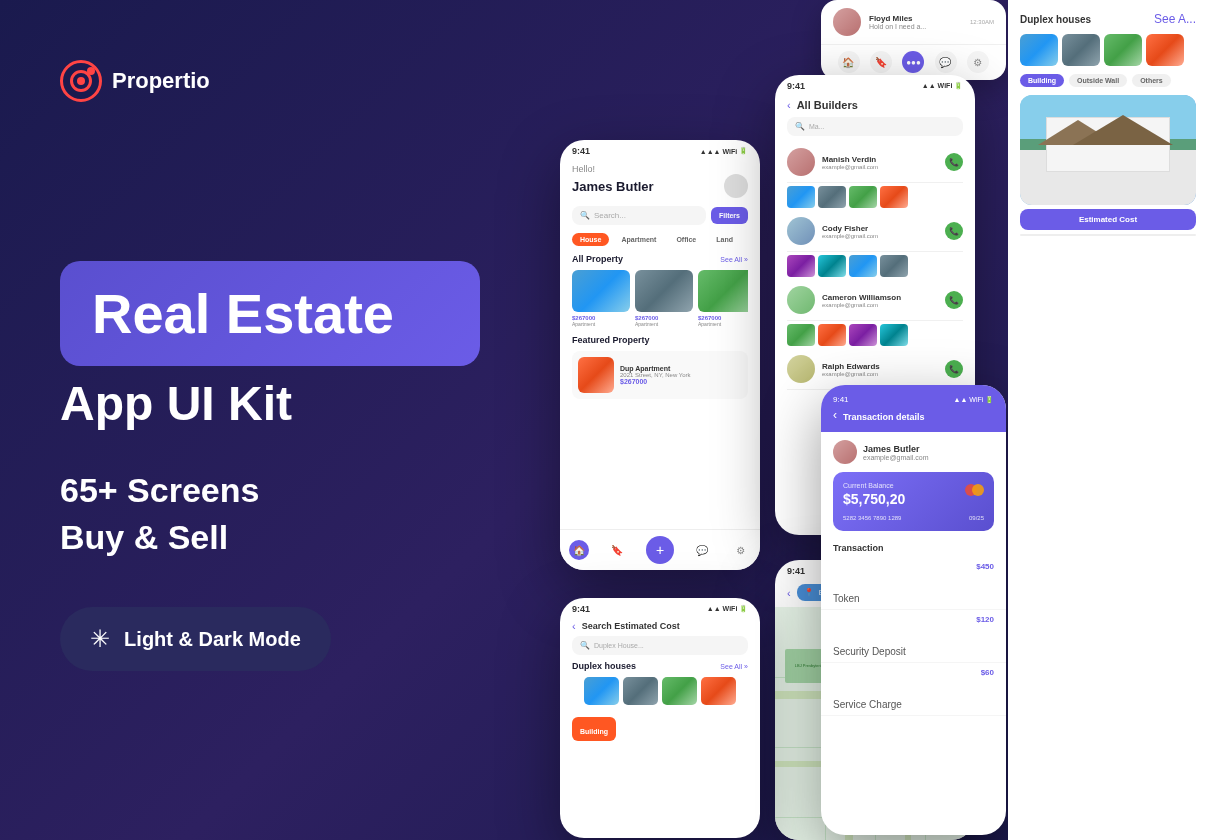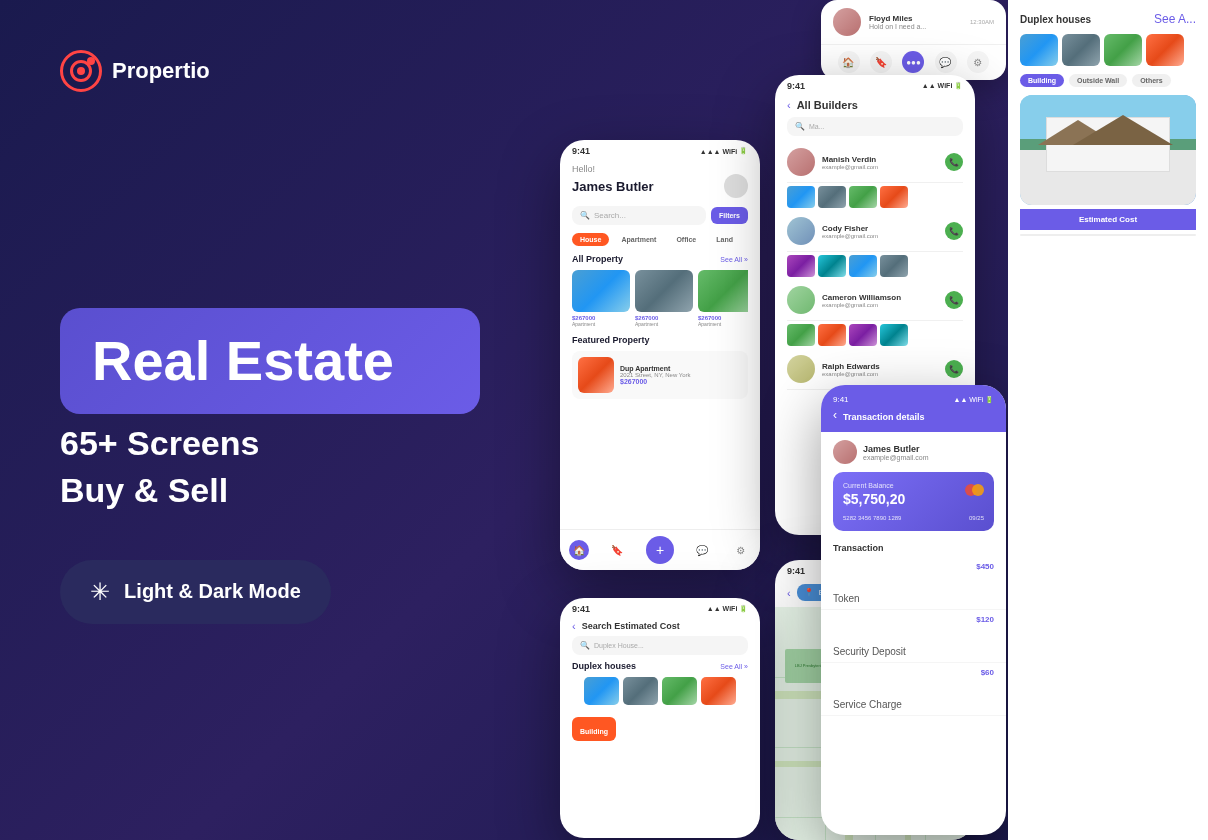--- a/index.html
+++ b/index.html
@@ -24,21 +24,21 @@
       flex-direction: column;
       justify-content: center;
     }
 
     .logo-area {
       display: flex;
       align-items: center;
       gap: 10px;
       margin-bottom: 40px;
       position: absolute;
-      top: 50px;
+      top: 60px;
       left: 60px;
       justify-content: space-between;
     }
 
     .logo-text {
       color: white;
       font-size: 22px;
       font-weight: 700;
     }
 
@@ -425,21 +425,21 @@
       padding: 8px 12px 4px;
       font-size: 10px;
       font-weight: 700;
       color: #333;
     }
 
     .rp-est-btn {
       margin: 4px 12px;
       background: #6b5ce7;
       color: white;
-      border-radius: 0;
+      border-radius: 8px;
       padding: 6px;
       text-align: center;
       font-size: 8px;
       font-weight: 600;
     }
 
     
     .trans-panel {
       position: absolute;
       right: 202px;
@@ -652,20 +652,21 @@
         <div style="position:absolute;top:4px;right:4px;width:8px;height:8px;border-radius:50%;background:#ff4444;"></div>
       </div>
     </div>
     <span class="logo-text">Propertio</span>
   </div>
 
   <div style="margin-top: 92px;">
     <div class="hero-title-box">
       <div class="hero-title">Real Estate</div>
     </div>
+    <div class="hero-subtitle" style="margin-top:10px;">App UI Kit</div>
   </div>
 
   <div class="hero-stats">
     <div class="hero-stat">65+ Screens</div>
     <div class="hero-stat">Buy &amp; Sell</div>
   </div>
 
   <div class="dark-mode-btn">
     <span class="sun-icon">✳</span>
     <span class="dark-mode-label">Light &amp; Dark Mode</span>

